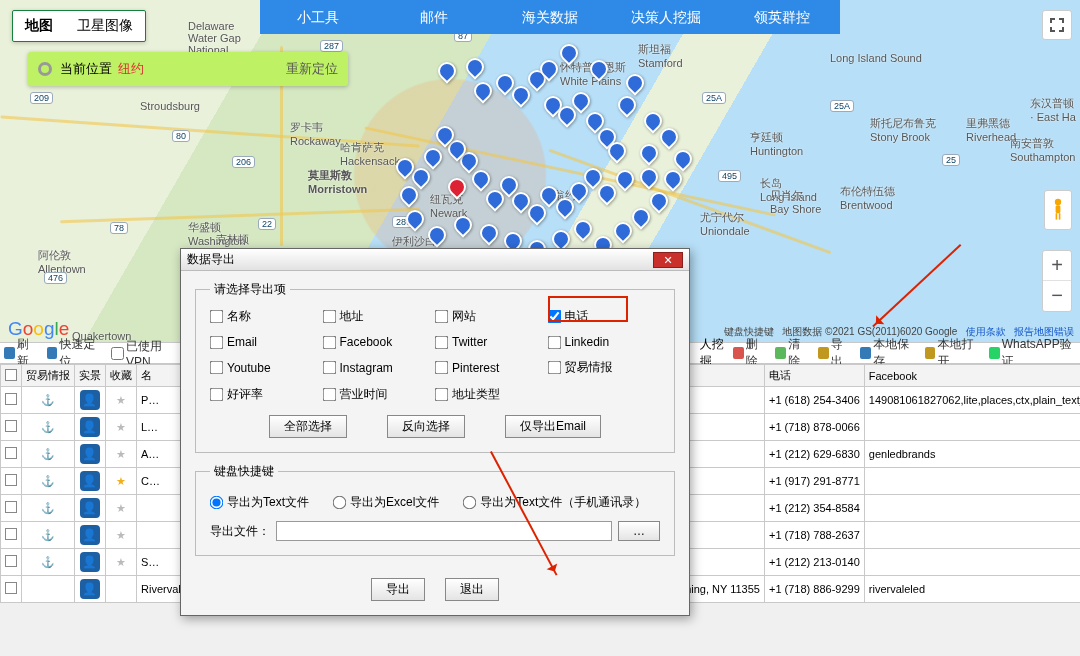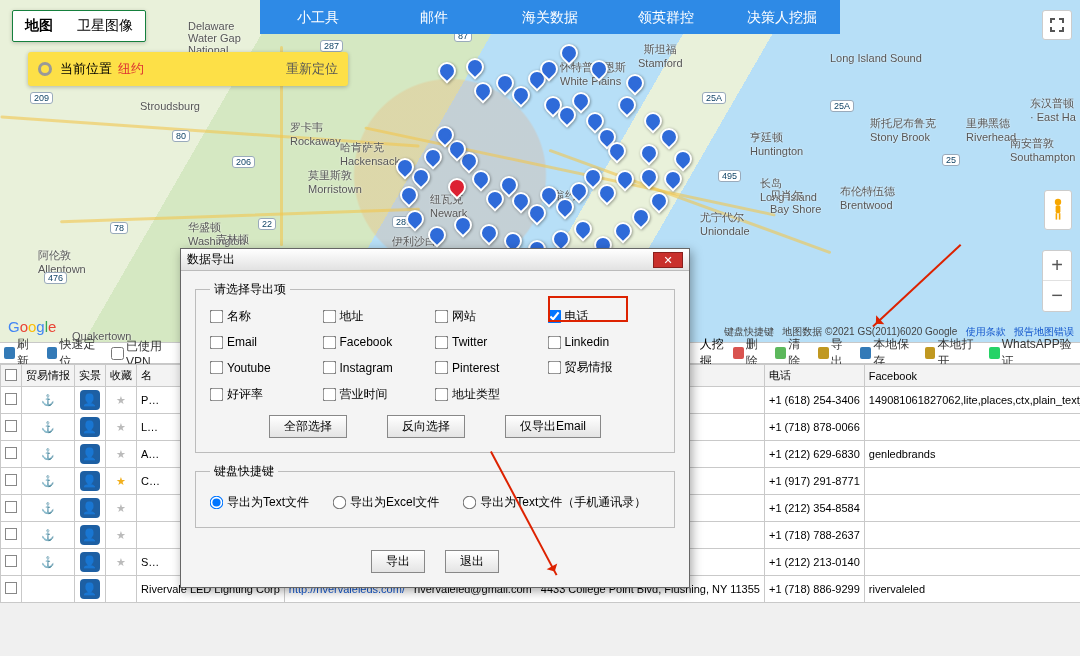--- a/index.html
+++ b/index.html
@@ -29,29 +29,29 @@
             display:flex; color:#fff; font-size:14px; }
   .topnav div { flex:1; text-align:center; line-height:34px; cursor:pointer; }
 
   
   .maptype { position:absolute; top:10px; left:12px; display:flex; background:#fff;
              border:1px solid #15803d; border-radius:2px; font-size:14px; box-shadow:0 1px 4px rgba(0,0,0,.2);}
   .maptype span { padding:6px 12px; cursor:pointer; }
   .maptype span.active { font-weight:bold; }
 
   
-  .locbar { position:absolute; top:52px; left:28px; width:320px; height:34px; background:#fde047;
+  .locbar { position:absolute; top:52px; left:28px; width:320px; height:34px; background:#bef264;
             border-radius:3px; box-shadow:0 1px 4px rgba(0,0,0,.25); display:flex; align-items:center;
             font-size:13px; padding:0 10px; }
   .locbar .dot { width:14px;height:14px;border:3px solid #999;border-radius:50%;margin-right:8px;}
   .locbar .city { color:#d33; margin-left:6px;}
   .locbar .reloc { margin-left:auto; color:#555; cursor:pointer;}
 
   
-  .glogo { position:absolute; left:8px; top:318px; font-size:15px; }
+  .glogo { position:absolute; left:8px; top:318px; font-size:19px; }
   .glogo span:nth-child(1){color:#4285F4}.glogo span:nth-child(2){color:#EA4335}
   .glogo span:nth-child(3){color:#FBBC05}.glogo span:nth-child(4){color:#4285F4}
   .glogo span:nth-child(5){color:#34A853}.glogo span:nth-child(6){color:#EA4335}
   .attrib { position:absolute; right:6px; top:325px; font-size:10px; color:#444; }
   .attrib a { color:#15c; text-decoration:none; }
   .pegman { position:absolute; right:8px; top:190px; width:28px;height:40px; background:#fff;
             border:1px solid #ccc; border-radius:3px; display:flex;align-items:center;justify-content:center;}
   .zoom   { position:absolute; right:8px; top:250px; width:30px; background:#fff; border:1px solid #ccc;
             border-radius:3px; }
   .zoom div { height:30px; text-align:center; line-height:28px; font-size:20px; color:#555; cursor:pointer;}
@@ -117,34 +117,34 @@
   <div class="roads">
     <span style="top:130px;left:0;width:420px;transform:rotate(4deg)"></span>
     <span style="top:214px;left:60px;width:360px;transform:rotate(-2deg)"></span>
     <span style="top:46px;left:280px;width:3px;height:200px"></span>
     <span style="top:170px;left:360px;width:420px;transform:rotate(12deg)"></span>
     <span style="top:200px;left:540px;width:300px;transform:rotate(20deg)"></span>
   </div>
   <div id="place-labels">
       <div class="pl" style="left: 188px; top: 20px;">Delaware<br>Water Gap<br>National</div>
       <div class="pl" style="left: 560px; top: 60px;">怀特普莱恩斯<br>White Plains</div>
-      <div class="pl" style="left: 638px; top: 42px; text-align: center;">斯坦福<br>Stamford</div>
+      <div class="pl" style="left: 638px; top: 42px;">斯坦福<br>Stamford</div>
       <div class="pl" style="left: 750px; top: 130px;">亨廷顿<br>Huntington</div>
       <div class="pl" style="left: 870px; top: 116px;">斯托尼布鲁克<br>Stony Brook</div>
       <div class="pl" style="left: 966px; top: 116px;">里弗黑德<br>Riverhead</div>
       <div class="pl" style="left: 830px; top: 52px;">Long Island Sound</div>
       <div class="pl" style="left: 760px; top: 176px;">长岛<br>Long Island</div>
       <div class="pl" style="left: 770px; top: 188px;">贝肖尔<br>Bay Shore</div>
       <div class="pl" style="left: 700px; top: 210px;">尤宁代尔<br>Uniondale</div>
       <div class="pl" style="left: 840px; top: 184px;">布伦特伍德<br>Brentwood</div>
       <div class="pl" style="left: 1010px; top: 136px;">南安普敦<br>Southampton</div>
       <div class="pl" style="left: 1030px; top: 96px;">东汉普顿<br>· East Ha</div>
       <div class="pl" style="left: 340px; top: 140px;">哈肯萨克<br>Hackensack</div>
       <div class="pl" style="left: 290px; top: 120px;">罗卡韦<br>Rockaway</div>
-      <div class="pl" style="left: 308px; top: 168px;">莫里斯敦<br>Morristown</div>
+      <div class="pl" style="left: 308px; top: 168px; font-weight: bold;">莫里斯敦<br>Morristown</div>
       <div class="pl" style="left: 188px; top: 180px; margin-top: 40px;">华盛顿<br>Washington</div>
       <div class="pl" style="left: 216px; top: 232px;">克林顿<br>Clinton</div>
       <div class="pl" style="left: 392px; top: 234px;">伊利沙白<br>Elizabeth</div>
       <div class="pl" style="left: 140px; top: 100px;">Stroudsburg</div>
       <div class="pl" style="left: 72px; top: 330px;">Quakertown</div>
       <div class="pl" style="left: 38px; top: 248px;">阿伦敦<br>Allentown</div>
       <div class="pl" style="left: 430px; top: 192px;">纽瓦克<br>Newark</div>
       <div class="pl" style="left: 554px; top: 188px;">翁约</div>
     </div>
   <div id="shields">
@@ -220,22 +220,22 @@
       <div class="pin" style="left: 560px; top: 44px;"></div>
       <div class="pin" style="left: 590px; top: 60px;"></div>
       <div class="pin red" style="left: 448px; top: 178px;"></div>
     </div>
 </div>
 
 <div class="topnav" id="topnav">
     <div>小工具</div>
     <div>邮件</div>
     <div>海关数据</div>
+    <div>决策人挖掘</div>
     <div>领英群控</div>
-    <div>决策人挖掘</div>
   </div>
 
 <div class="maptype">
   <span class="active">地图</span>
   <span>卫星图像</span>
 </div>
 
 <div class="locbar">
   <span class="dot"></span>
   <span>当前位置</span>
@@ -501,19 +501,24 @@
         </label>
         <label class="opt">
           <input type="radio" name="fmt" style="">
           <span>导出为Excel文件</span>
         </label>
         <label class="opt">
           <input type="radio" name="fmt" style="">
           <span>导出为Text文件（手机通讯录）</span>
         </label>
       </div>
+    <div class="fileline">
+      <span>导出文件：</span>
+      <input type="text" style="">
+      <button class="btn">…</button>
+    </div>
   </fieldset>
 
   <div class="footer-btns" id="footer-btns">
       <button class="btn">导出</button>
       <button class="btn">退出</button>
     </div>
 </div>
 
 </body></html>

